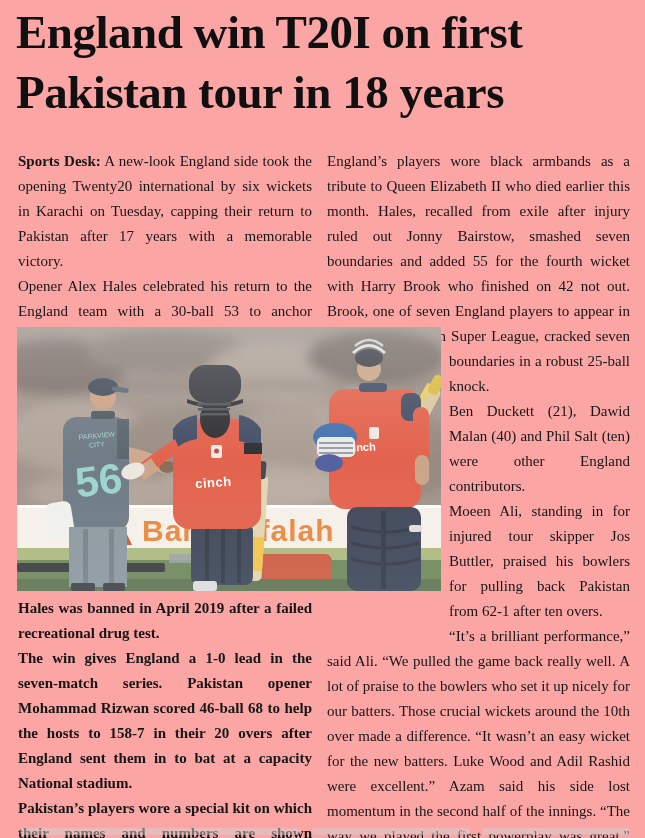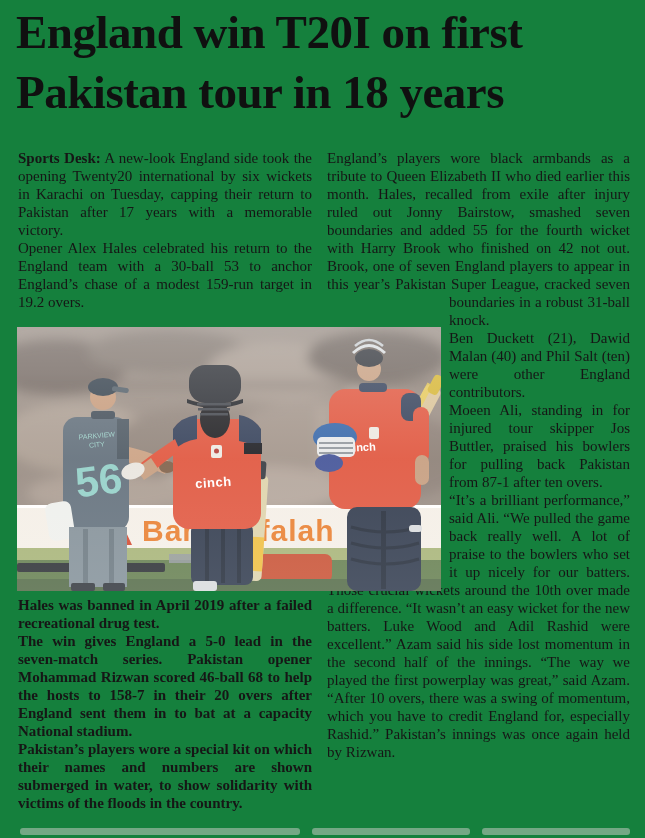--- a/index.html
+++ b/index.html
@@ -1,27 +1,27 @@
 <!DOCTYPE html>
 <html><head>
 <meta charset="utf-8">
 <style>
   * { margin:0; padding:0; box-sizing:border-box; }
   html,body { background:#ffffff; }
   .page {
     position:relative; width:645px; height:838px;
-    background:#15803d; overflow:hidden;
+    background:#fca5a5; overflow:hidden;
     font-family:"Liberation Serif", serif; color:#161616;
   }
   .headline {
     position:absolute; left:16px; top:2px; width:616px;
     font-weight:700; font-size:47px; line-height:60px;
     letter-spacing:-0.5px; color:#101010; white-space:nowrap;
   }
-  .col { position:absolute; font-size:15px; line-height:18px; }
+  .col { position:absolute; font-size:15px; line-height:25px; }
   .col p { text-align:justify; hyphens:none; }
   .col p.jl { text-align-last:justify; }
   .col-left   { left:18px;  top:149px; width:294px; }
   .col-left-lower { left:18px; top:596px; width:294px;font-weight:bold; }
   .col-right  { left:327px; top:149px; width:303px; }
   .photo-spacer { float:left; width:122px; height:280px; }
   .photo-wrap {
     position:absolute; left:17px; top:327px; width:424px; height:264px;
   }
   .photo-wrap svg { display:block; width:424px; height:264px; }
@@ -40,30 +40,30 @@
     <div>Pakistan tour in 18 years</div>
   </div>
 
   <div class="col col-left">
     <p><b>Sports Desk:</b><span> A new-look England side took the opening Twenty20 international by six wickets in Karachi on Tuesday, capping their return to Pakistan after 17 years with a memorable victory.</span></p>
     <p>Opener Alex Hales celebrated his return to the England team with a 30-ball 53 to anchor England’s chase of a modest 159-run target in 19.2 overs.</p>
   </div>
 
   <div class="col col-left-lower">
     <p>Hales was banned in April 2019 after a failed recreational drug test.</p>
-    <p>The win gives England a 5-0 lead in the seven-match series. Pakistan opener Mohammad Rizwan scored 46-ball 68 to help the hosts to 158-7 in their 20 overs after England sent them in to bat at a capacity National stadium.</p>
+    <p>The win gives England a 1-0 lead in the seven-match series. Pakistan opener Mohammad Rizwan scored 46-ball 68 to help the hosts to 158-7 in their 20 overs after England sent them in to bat at a capacity National stadium.</p>
     <p>Pakistan’s players wore a special kit on which their names and numbers are shown submerged in water, to show solidarity with victims of the floods in the country.</p>
   </div>
 
   <div class="col col-right">
     <p class="jl">England’s players wore black armbands as a tribute to Queen Elizabeth II who died earlier this month. Hales, recalled from exile after injury ruled out Jonny Bairstow, smashed seven boundaries and added 55 for the fourth wicket with Harry Brook who finished on 42 not out. Brook, one of seven England players to appear in this year’s Pakistan Super League, cracked seven</p>
     <div class="photo-spacer"></div>
-    <p>boundaries in a robust 31-ball knock.</p>
+    <p>boundaries in a robust 25-ball knock.</p>
     <p>Ben Duckett (21), Dawid Malan (40) and Phil Salt (ten) were other England contributors.</p>
-    <p>Moeen Ali, standing in for injured tour skipper Jos Buttler, praised his bowlers for pulling back Pakistan from 87-1 after ten overs.</p>
+    <p>Moeen Ali, standing in for injured tour skipper Jos Buttler, praised his bowlers for pulling back Pakistan from 62-1 after ten overs.</p>
     <p>“It’s a brilliant performance,” said Ali. “We pulled the game back really well. A lot of praise to the bowlers who set it up nicely for our batters. Those crucial wickets around the 10th over made a difference. “It wasn’t an easy wicket for the new batters. Luke Wood and Adil Rashid were excellent.” Azam said his side lost momentum in the second half of the innings. “The way we played the first powerplay was great,” said Azam. “After 10 overs, there was a swing of momentum, which you have to credit England for, especially Rashid.” Pakistan’s innings was once again held by Rizwan.</p>
   </div>
 
   <div class="photo-wrap">
     <svg viewBox="0 0 424 264">
       <defs>
         <filter id="b6" x="-20%" y="-20%" width="140%" height="140%">
             <feGaussianBlur stdDeviation="6"></feGaussianBlur>
           </filter>
         <filter id="b2" x="-30%" y="-30%" width="160%" height="160%">

